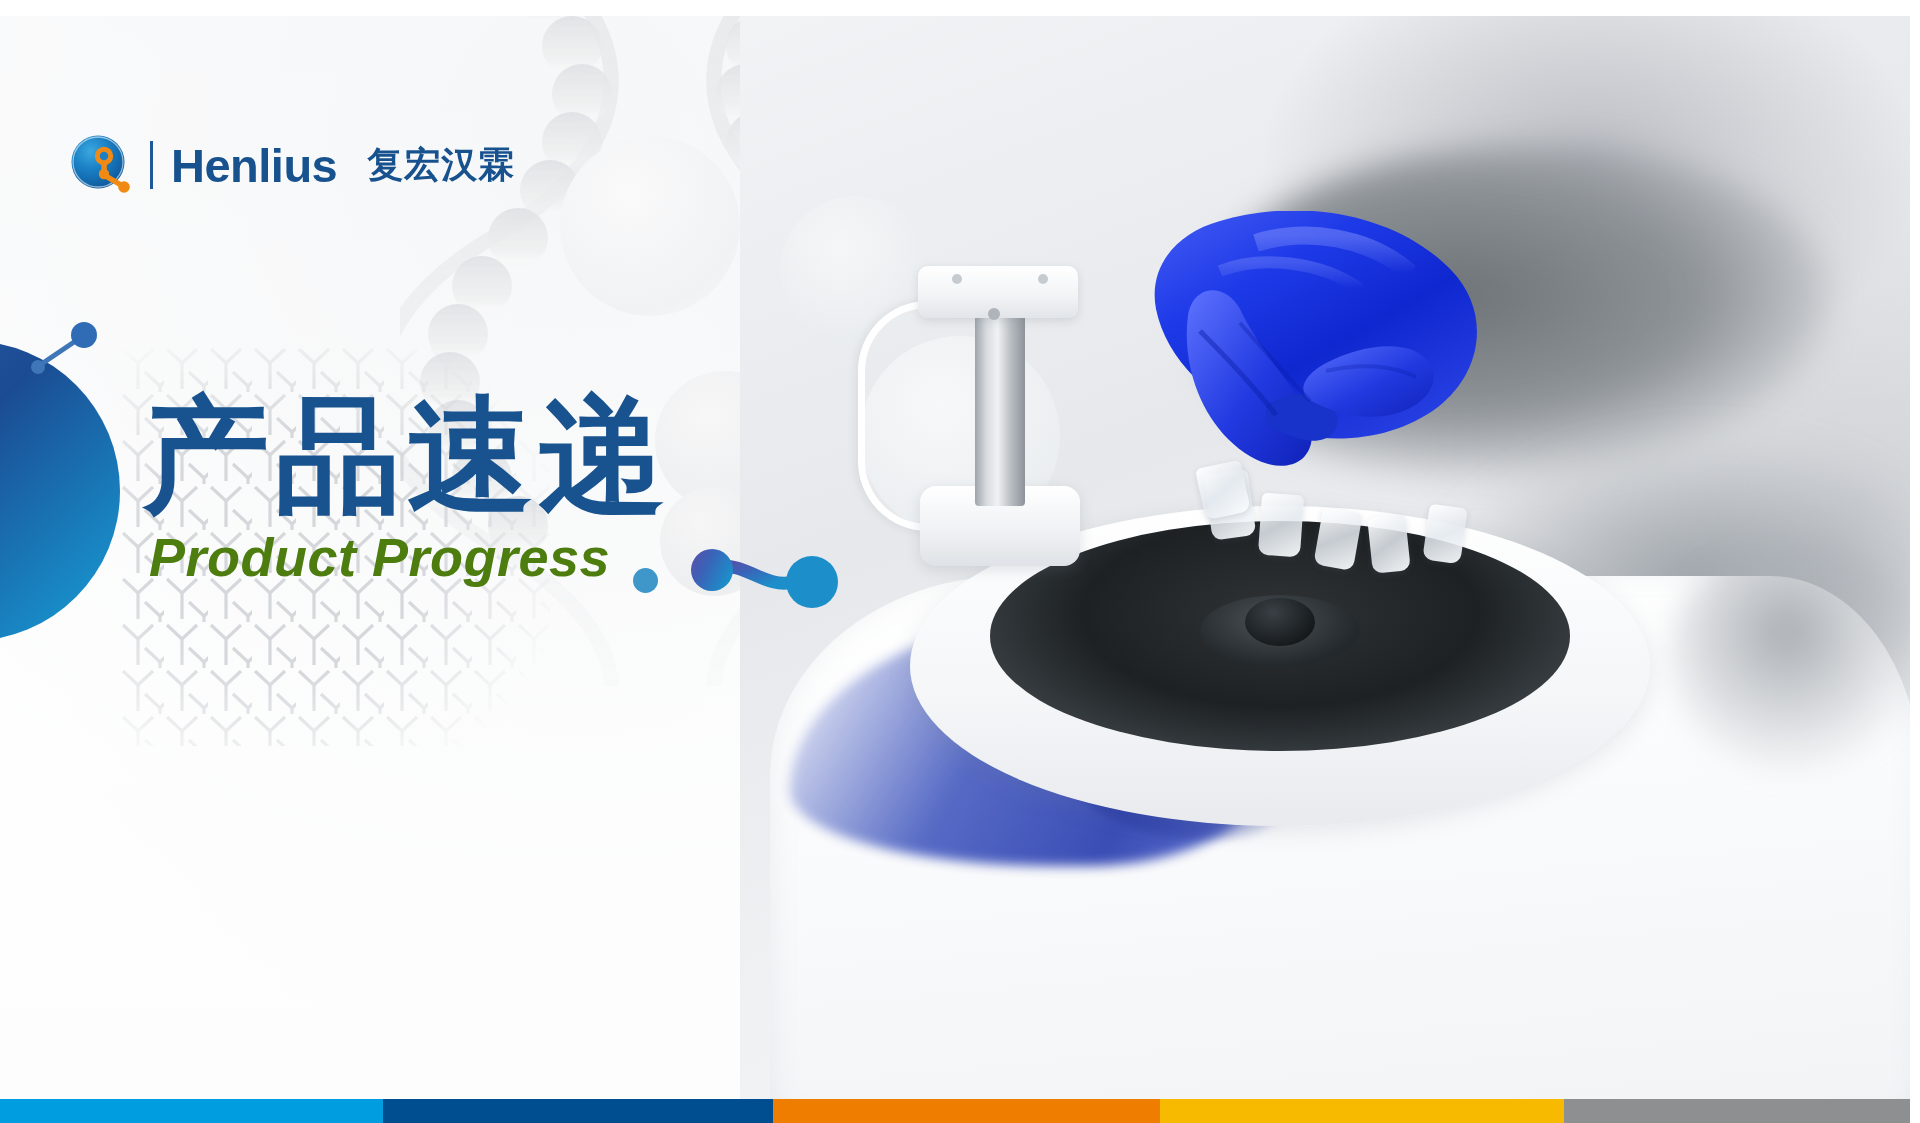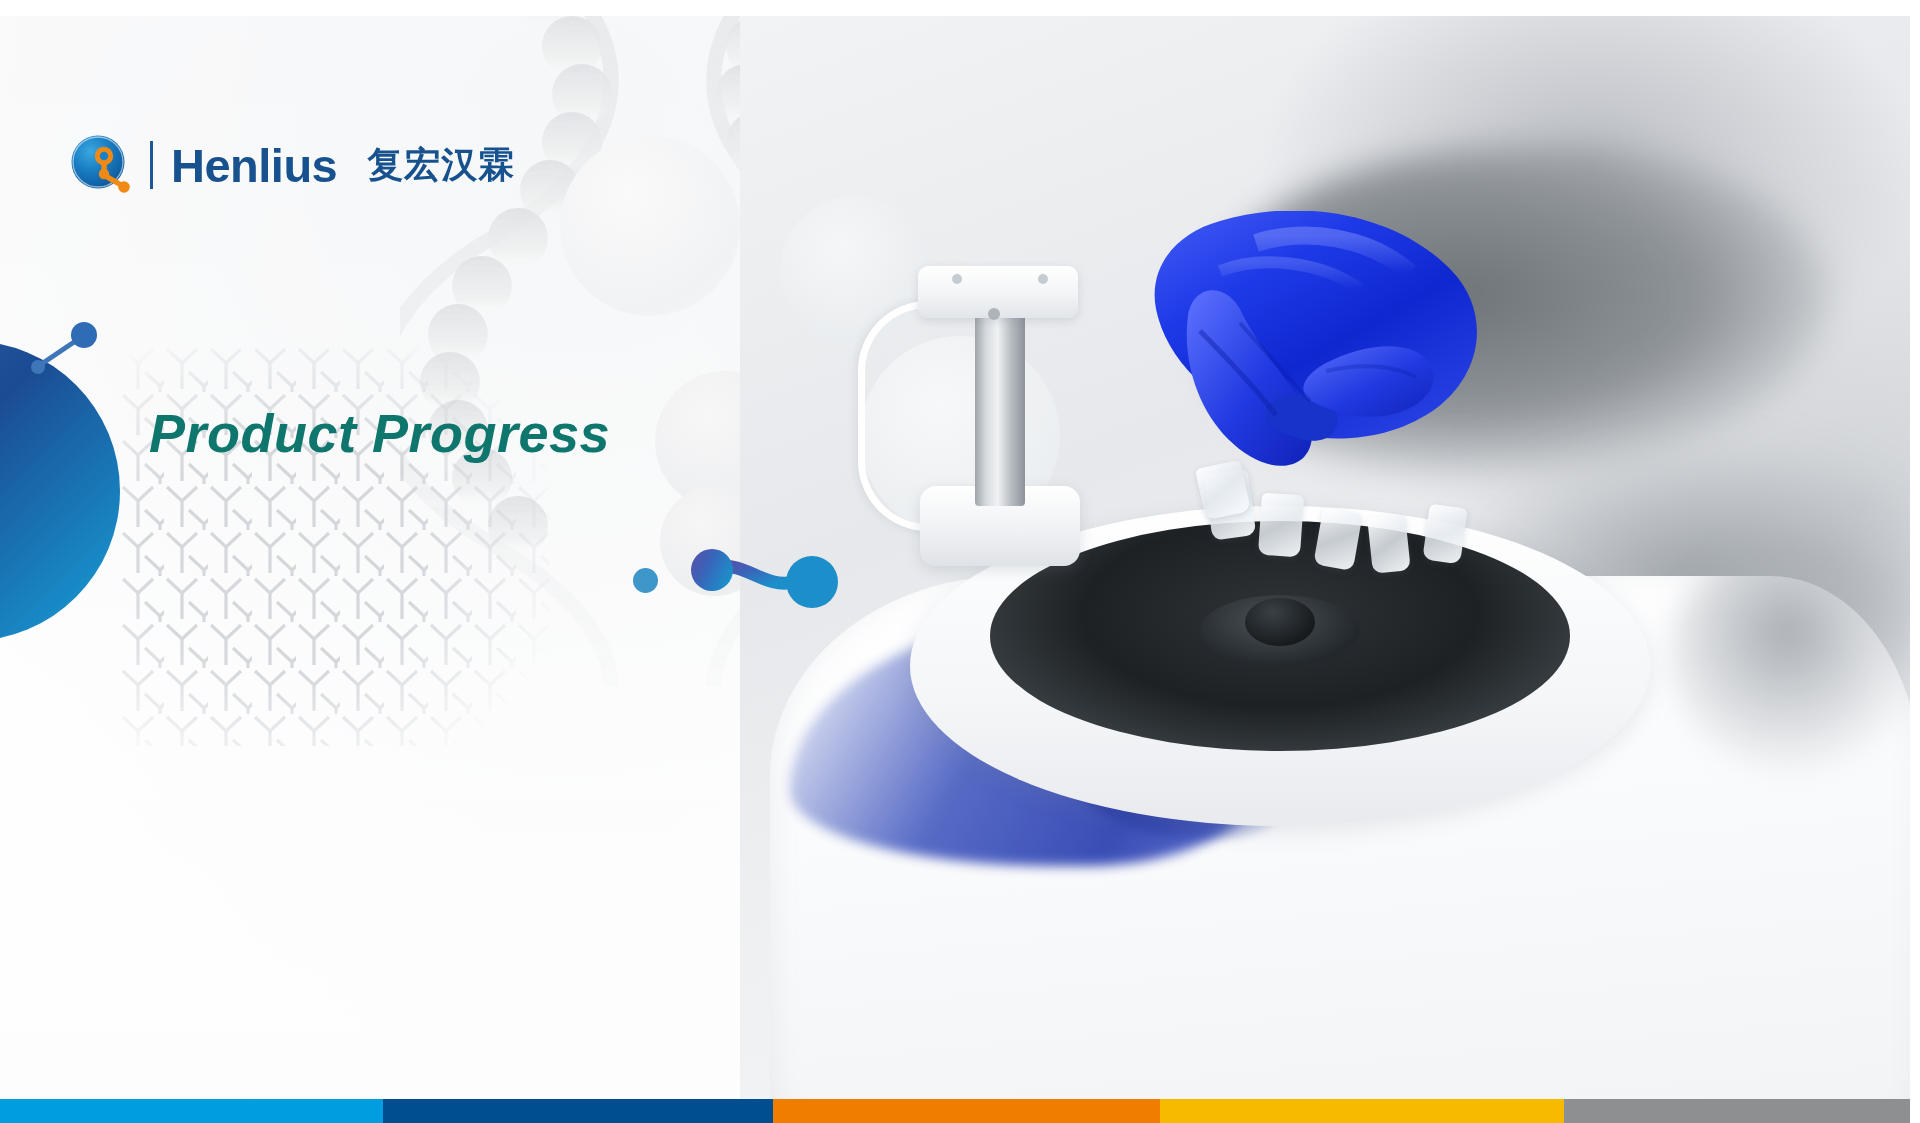--- a/index.html
+++ b/index.html
@@ -80,23 +80,23 @@
   }
 
   
   .title-block { position:absolute; left:143px; top:372px; }
   .title-cn {
     font-size:126px; font-weight:bold; color:#18538f;
     letter-spacing:6px; line-height:1.08;
     white-space:nowrap;
   }
   .title-en {
-    margin-top:16px; margin-left:6px;
+    margin-top:4px; margin-left:6px;
     font-size:54px; font-weight:bold; font-style:italic;
-    color:#0f766e; letter-spacing:0.5px; line-height:1.1;
+    color:#4d7c0f; letter-spacing:0.5px; line-height:1.1;
     white-space:nowrap;
   }
 
   
   .photo {
     position:absolute; left:740px; top:0px; width:1180px; height:1085px;
     overflow:hidden;
   }
   .photo-bg {
     position:absolute; inset:0;
@@ -408,20 +408,21 @@
         </g>
         <circle cx="34" cy="22" r="4.2" fill="#1a7fc4"></circle>
       </svg>
     </div>
     <div class="logo-divider"></div>
     <div class="logo-word">Henlius</div>
     <div class="logo-cn">复宏汉霖</div>
   </div>
 
   <div class="title-block">
+    <div class="title-cn">产品速递</div>
     <div class="title-en">Product Progress</div>
   </div>
 
   <div class="dot-cyan"></div>
   <svg class="molecule-sub" viewBox="0 0 160 66">
     <defs>
       <linearGradient id="mdg" x1="0" y1="0" x2="1" y2="0.5">
         <stop offset="0%" stop-color="#5b4fa8"></stop>
         <stop offset="45%" stop-color="#3a63b8"></stop>
         <stop offset="100%" stop-color="#1c8ec9"></stop>

